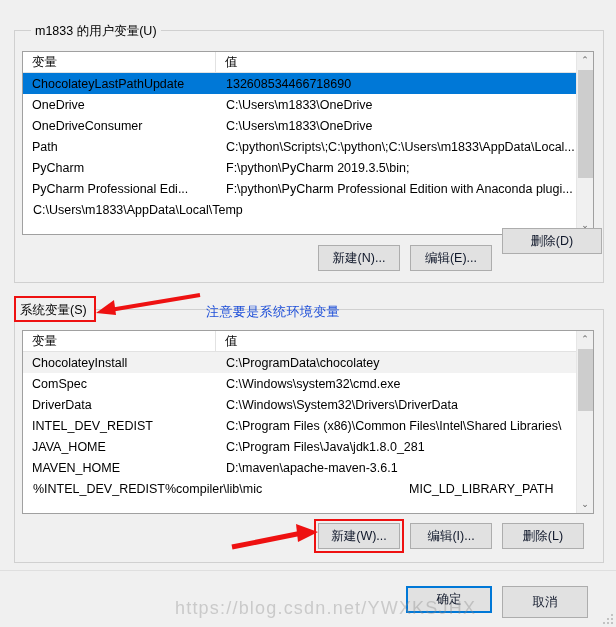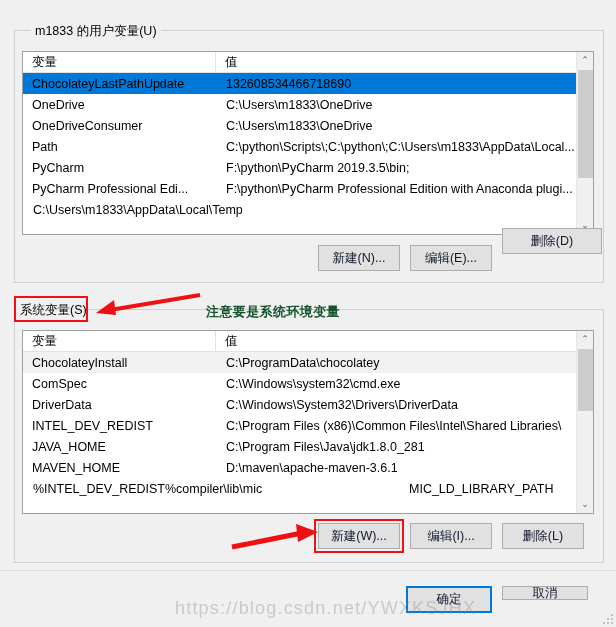--- a/index.html
+++ b/index.html
@@ -35,21 +35,21 @@
   }
 
   #user-group  { left: 14px; top: 30px;  width: 588px; height: 251px; }
   #system-group{ left: 14px; top: 309px; width: 588px; height: 252px; }
 
   
   .legend-redbox {
     position: absolute;
     left: 14px;
     top: 296px;
-    width: 74px;
+    width: 82px;
     height: 26px;
     border: 2px solid #ee1111;
     background: #f0f0f0;
     box-sizing: border-box;
     z-index: 6;
   }
   .legend-redbox span {
     position: absolute;
     left: 4px;
     top: 4px;
@@ -170,38 +170,38 @@
   #btn-user-edit { left: 410px; top: 245px; width: 82px; }
   #btn-user-del  { left: 502px; top: 228px; width: 100px; }
 
   
   #btn-sys-new   { left: 318px; top: 523px; width: 82px; }
   #btn-sys-edit  { left: 410px; top: 523px; width: 82px; }
   #btn-sys-del   { left: 502px; top: 523px; width: 82px; }
 
   
   #btn-ok     { left: 406px; top: 586px; width: 86px; height: 27px; }
-  #btn-cancel { left: 502px; top: 586px; width: 86px; height: 14px; }
+  #btn-cancel { left: 502px; top: 586px; width: 86px; height: 32px; }
 
   
   .red-box {
     position: absolute;
     border: 2px solid #ee1111;
     box-sizing: border-box;
     z-index: 5;
     pointer-events: none;
   }
   #redbox-sysnew { left: 314px; top: 519px; width: 90px; height: 34px; }
 
   
   .annot-text {
     position: absolute;
-    color: #14532d;
+    color: #1d4ed8;
     font-size: 13px;
-    font-weight: bold;
+    font-weight: normal;
     white-space: nowrap;
     letter-spacing: 0.4px;
   }
   #annot-note { left: 206px; top: 303px; }
 
   .arrow-svg { position: absolute; z-index: 7; pointer-events: none; }
   #arrow-legend { left: 92px; top: 292px; width: 110px; height: 26px; }
   #arrow-sysnew { left: 230px; top: 521px; width: 92px; height: 32px; }
 
   

